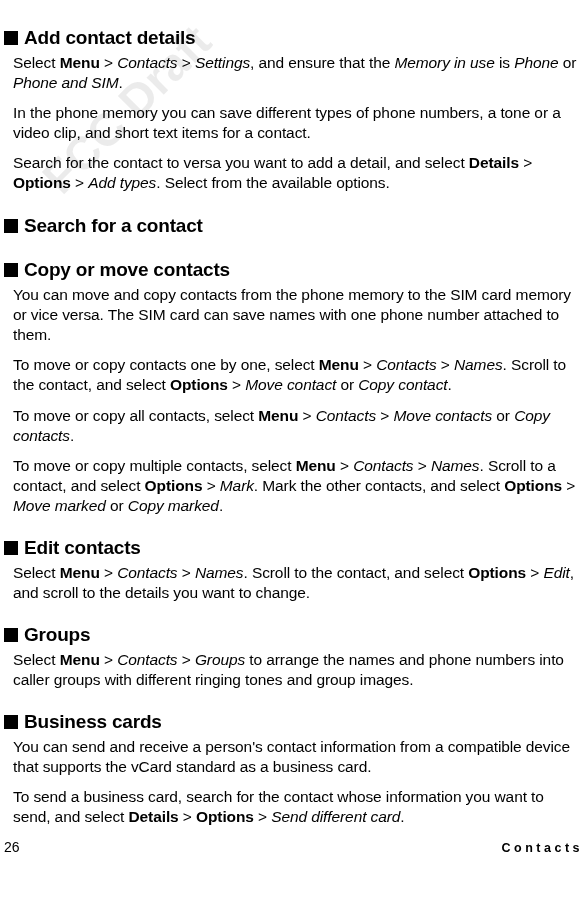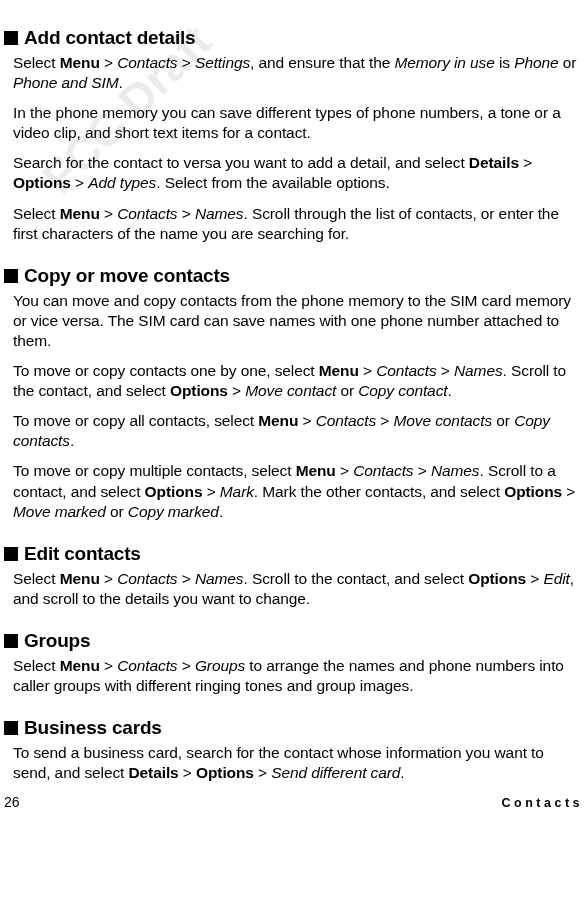--- a/index.html
+++ b/index.html
@@ -72,35 +72,36 @@
 <div class="page">
   <div class="watermark">FCC Draft</div>
 
   <div class="content">
 
     <h2 class="section-title"><span class="marker"></span><span>Add contact details</span></h2>
     <p><span>Select </span><span class="b">Menu</span><span> &gt; </span><span class="i">Contacts</span><span> &gt; </span><span class="i">Settings</span><span>, and ensure that the </span><span class="i">Memory in use</span><span> is </span><span class="i">Phone</span><span> or </span><span class="i">Phone and SIM</span><span>.</span></p>
     <p>In the phone memory you can save different types of phone numbers, a tone or a video clip, and short text items for a contact.</p>
     <p><span>Search for the contact to versa you want to add a detail, and select </span><span class="b">Details</span><span> &gt; </span><span class="b">Options</span><span> &gt; </span><span class="i">Add types</span><span>. Select from the available options.</span></p>
 
-    <p><span>Select </span><span class="b">Menu</span><span> &gt; </span><span class="i">Contacts</span><span> &gt; </span><span class="i">Names</span><span>. Scroll through the list of contacts, or enter the first characters of the name you are searching for.</span></p>
+    <h2 class="section-title"><span class="marker"></span><span>Search for a contact</span></h2>
 
     <h2 class="section-title"><span class="marker"></span><span>Copy or move contacts</span></h2>
     <p>You can move and copy contacts from the phone memory to the SIM card memory or vice versa. The SIM card can save names with one phone number attached to them.</p>
     <p><span>To move or copy contacts one by one, select </span><span class="b">Menu</span><span> &gt; </span><span class="i">Contacts</span><span> &gt; </span><span class="i">Names</span><span>. Scroll to the contact, and select </span><span class="b">Options</span><span> &gt; </span><span class="i">Move contact</span><span> or </span><span class="i">Copy contact</span><span>.</span></p>
     <p><span>To move or copy all contacts, select </span><span class="b">Menu</span><span> &gt; </span><span class="i">Contacts</span><span> &gt; </span><span class="i">Move contacts</span><span> or </span><span class="i">Copy contacts</span><span>.</span></p>
     <p><span>To move or copy multiple contacts, select </span><span class="b">Menu</span><span> &gt; </span><span class="i">Contacts</span><span> &gt; </span><span class="i">Names</span><span>. Scroll to a contact, and select </span><span class="b">Options</span><span> &gt; </span><span class="i">Mark</span><span>. Mark the other contacts, and select </span><span class="b">Options</span><span> &gt; </span><span class="i">Move marked</span><span> or </span><span class="i">Copy marked</span><span>.</span></p>
 
     <h2 class="section-title"><span class="marker"></span><span>Edit contacts</span></h2>
     <p><span>Select </span><span class="b">Menu</span><span> &gt; </span><span class="i">Contacts</span><span> &gt; </span><span class="i">Names</span><span>. Scroll to the contact, and select </span><span class="b">Options</span><span> &gt; </span><span class="i">Edit</span><span>, and scroll to the details you want to change.</span></p>
 
     <h2 class="section-title"><span class="marker"></span><span>Groups</span></h2>
     <p><span>Select </span><span class="b">Menu</span><span> &gt; </span><span class="i">Contacts</span><span> &gt; </span><span class="i">Groups</span><span> to arrange the names and phone numbers into caller groups with different ringing tones and group images.</span></p>
 
     <h2 class="section-title"><span class="marker"></span><span>Business cards</span></h2>
+    <p>You can send and receive a person's contact information from a compatible device that supports the vCard standard as a business card.</p>
     <p><span>To send a business card, search for the contact whose information you want to send, and select </span><span class="b">Details</span><span> &gt; </span><span class="b">Options</span><span> &gt; </span><span class="i">Send different card</span><span>.</span></p>
 
     <div class="footer">
       <span>26</span>
       <span class="right">Contacts</span>
     </div>
   </div>
 </div>
 
 </body></html>

